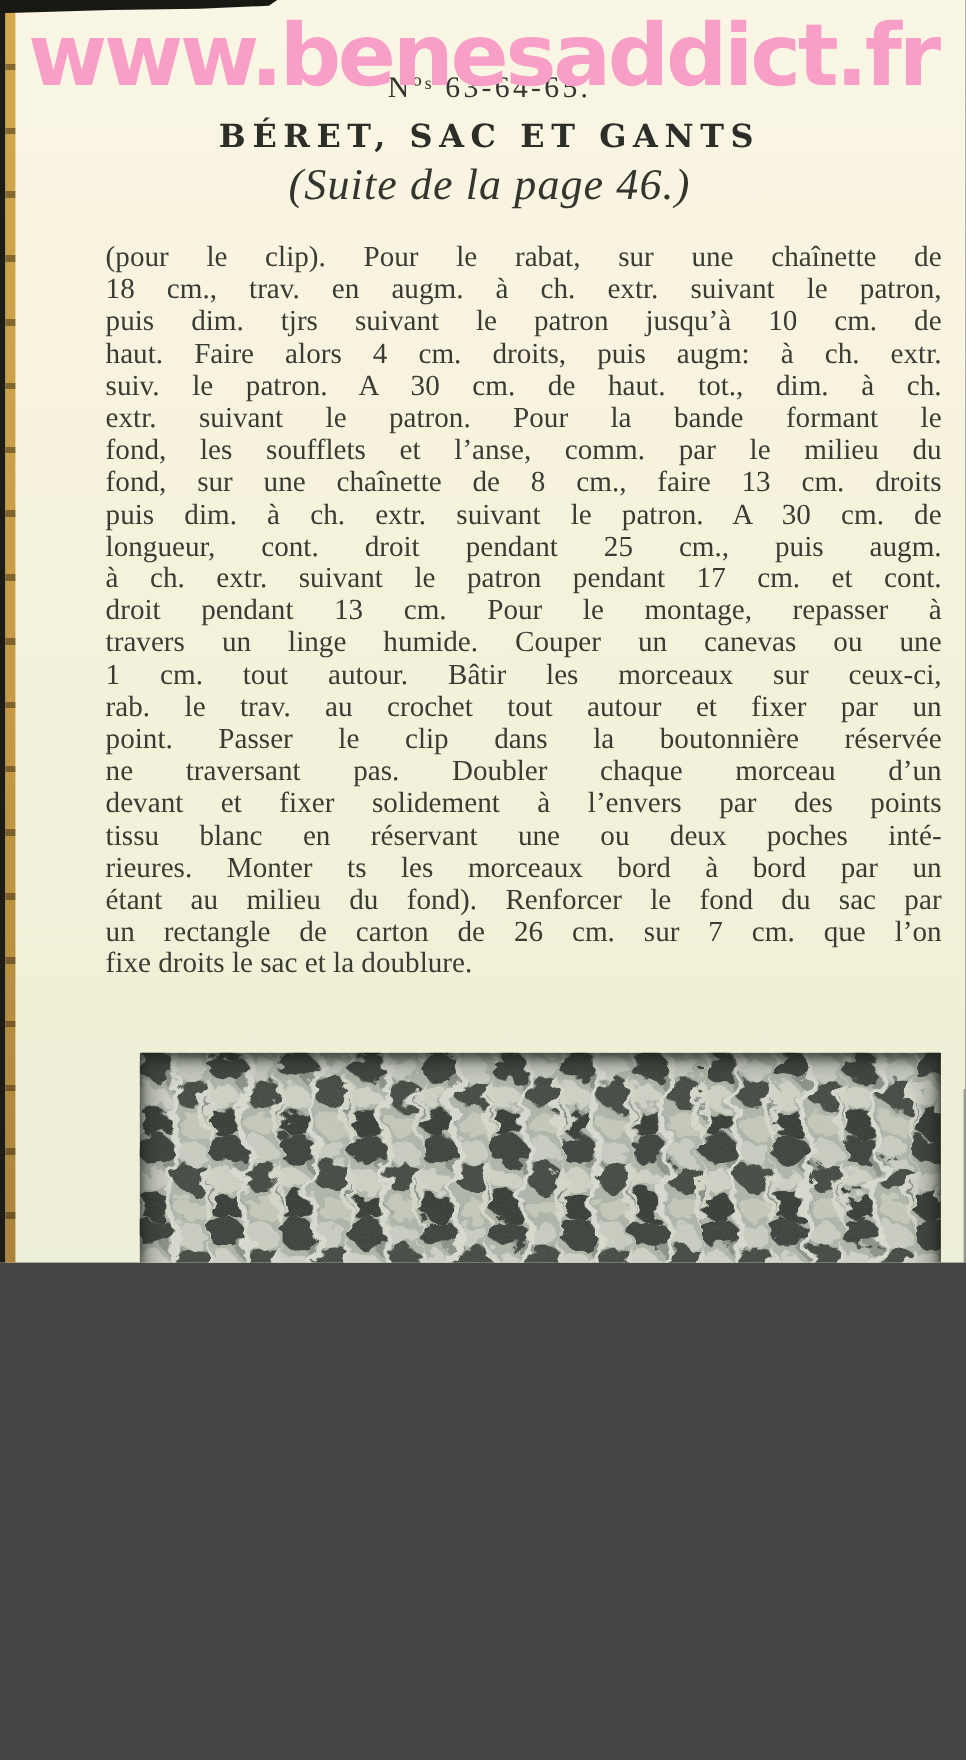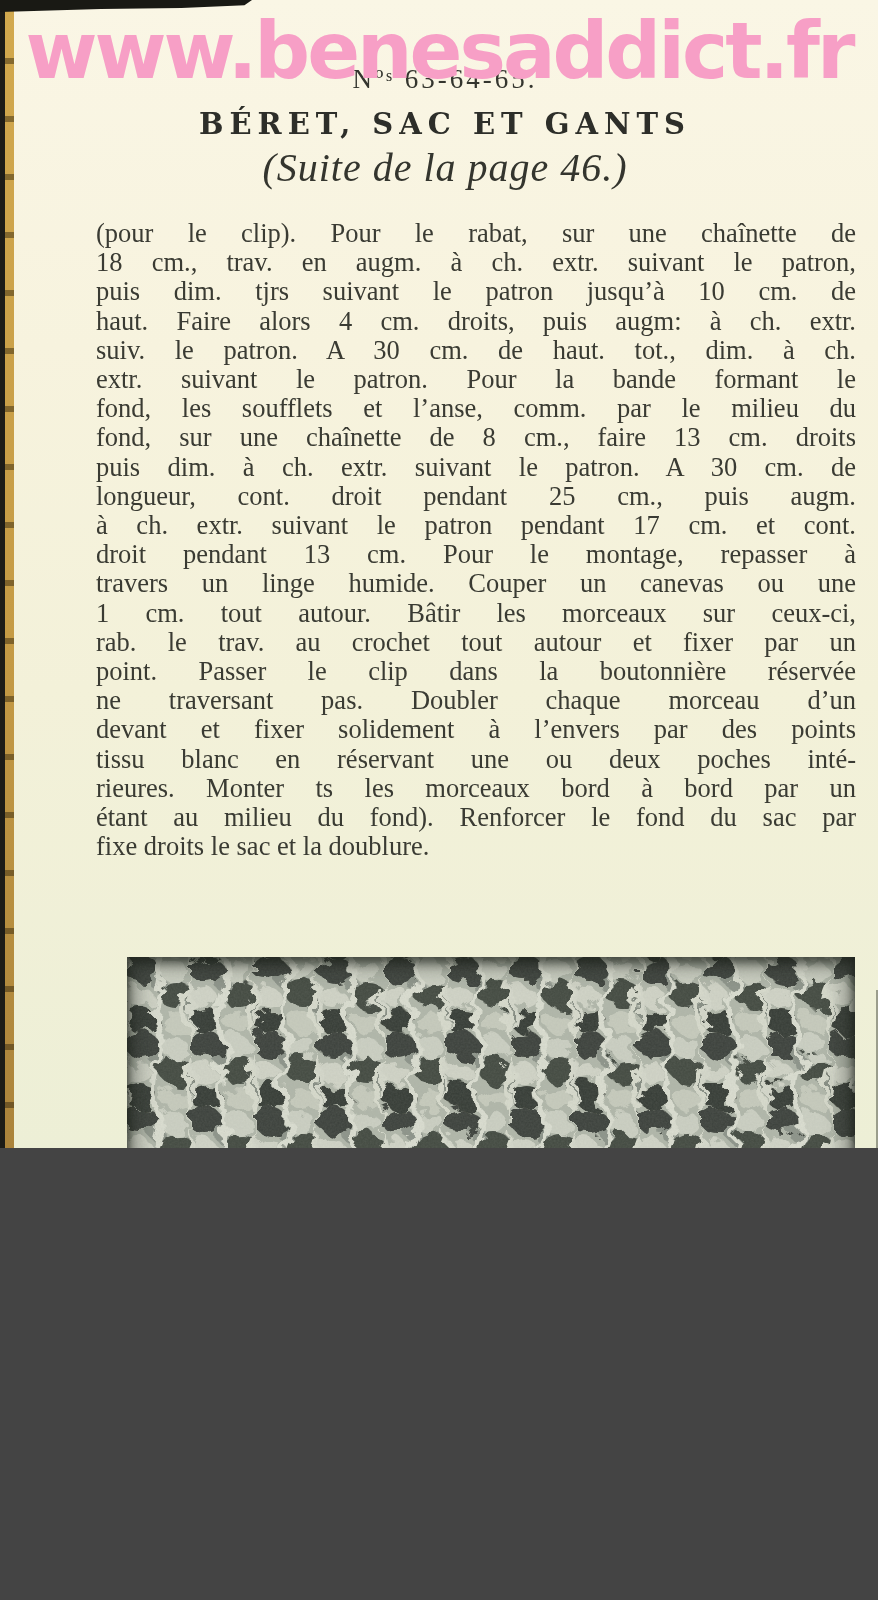--- a/index.html
+++ b/index.html
@@ -99,20 +99,21 @@
       <div class="line">droit pendant 13 cm. Pour le montage, repasser à</div>
       <div class="line">travers un linge humide. Couper un canevas ou une</div>
       <div class="line">1 cm. tout autour. Bâtir les morceaux sur ceux-ci,</div>
       <div class="line">rab. le trav. au crochet tout autour et fixer par un</div>
       <div class="line">point. Passer le clip dans la boutonnière réservée</div>
       <div class="line">ne traversant pas. Doubler chaque morceau d’un</div>
       <div class="line">devant et fixer solidement à l’envers par des points</div>
       <div class="line">tissu blanc en réservant une ou deux poches inté-</div>
       <div class="line">rieures. Monter ts les morceaux bord à bord par un</div>
       <div class="line">étant au milieu du fond). Renforcer le fond du sac par</div>
+      <div class="line">un rectangle de carton de 26 cm. sur 7 cm. que l’on</div>
       <div class="line">fixe droits le sac et la doublure.</div>
     </div>
 
   <figure class="photo" aria-label="Close-up photograph of the crochet stitch at actual size">
     <svg width="728" height="461" viewBox="0 0 728 461" preserveAspectRatio="none">
       <defs>
         <pattern id="knit" width="64" height="76" patternUnits="userSpaceOnUse">
           <rect width="64" height="76" fill="#b2b8ab"></rect>
           <ellipse cx="15" cy="12" rx="17" ry="13" fill="#3b403a"></ellipse>
           <ellipse cx="47" cy="14" rx="13" ry="11" fill="#cdd1c4"></ellipse>

